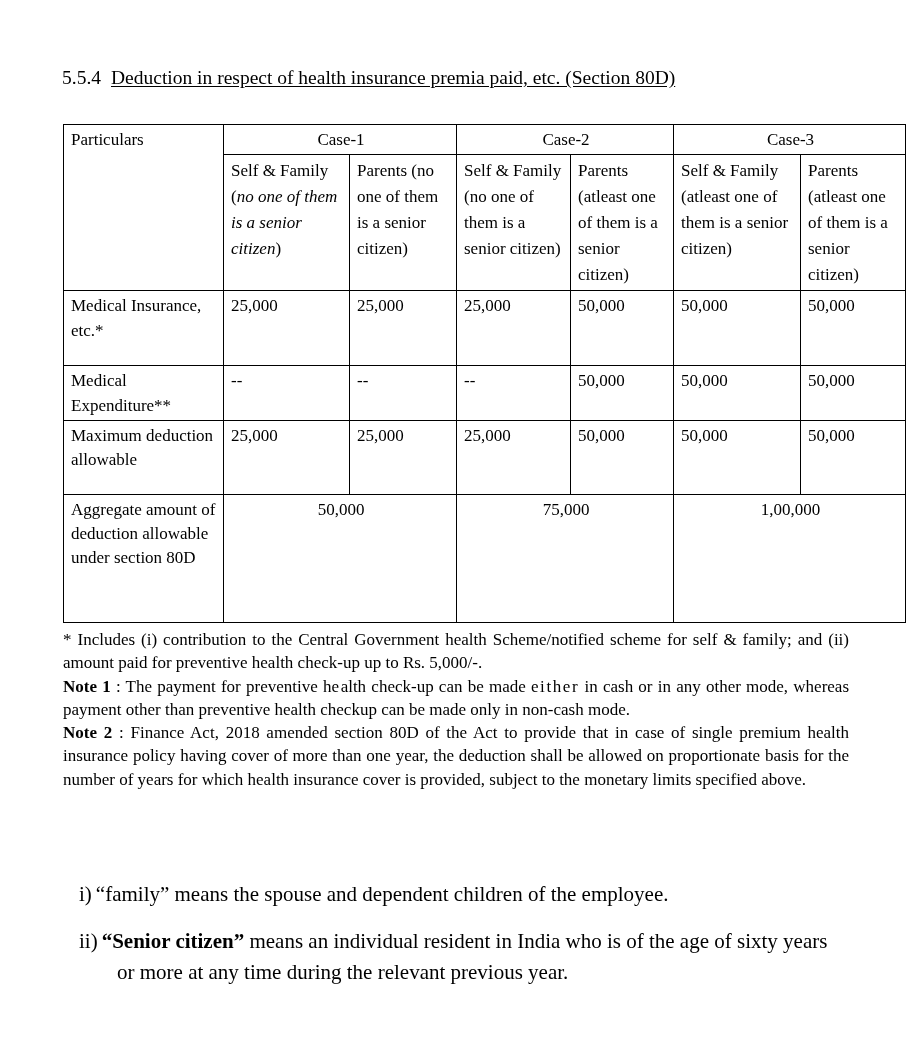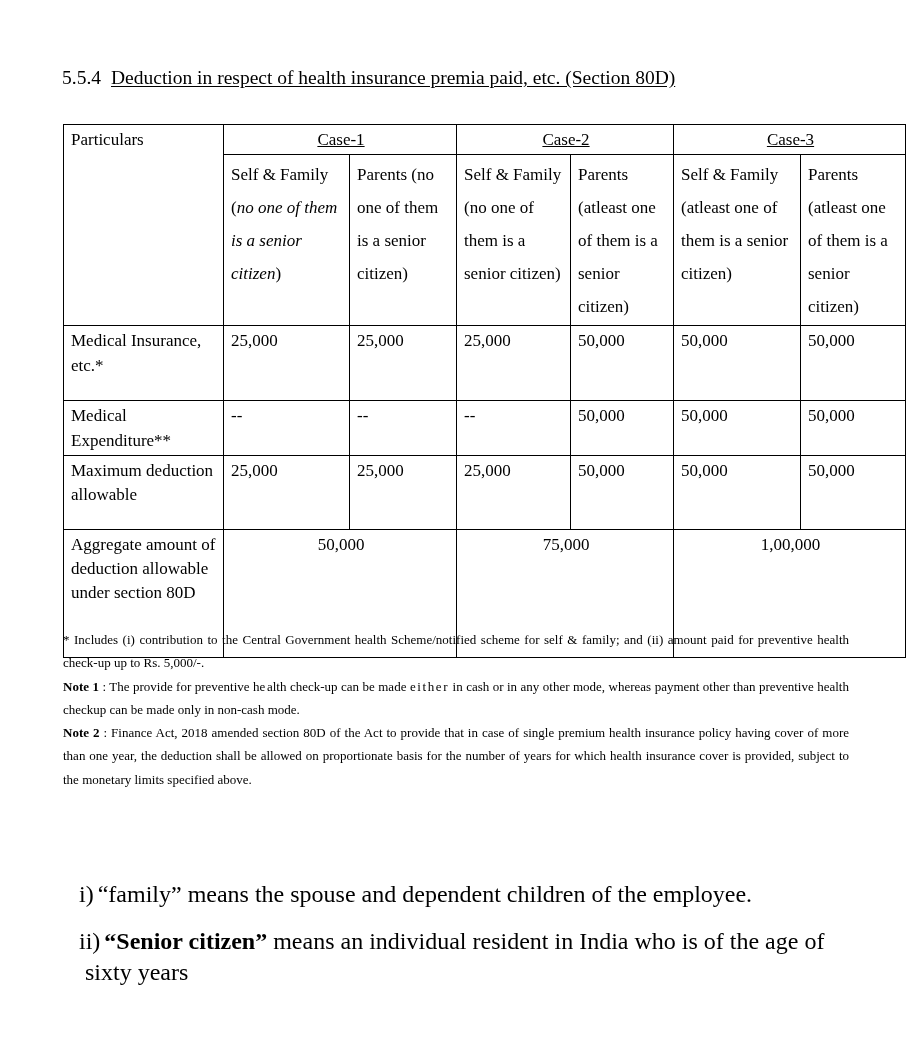--- a/index.html
+++ b/index.html
@@ -60,25 +60,24 @@
     vertical-align: top;
     padding: 3px 5px 2px 7px;
   }
   td.particulars-head {
     vertical-align: top;
   }
   td.case-head {
     text-align: center;
     vertical-align: top;
     padding-top: 2px;
-    text-decoration: underline;
   }
   td.sub-head {
     vertical-align: top;
-    line-height: 33px;
+    line-height: 26px;
   }
   td.rowlabel {
     vertical-align: top;
   }
   td.val {
     vertical-align: top;
   }
   td.agg-label {
     vertical-align: top;
     padding-left: 9px;
@@ -98,21 +97,21 @@
   col.c4 { width: 103px; }
   col.c5 { width: 127px; }
   col.c6 { width: 105px; }
 
   
   .notes {
     position: absolute;
     left: 63px;
     top: 628px;
     width: 786px;
-    font-size: 13px;
+    font-size: 17px;
     line-height: 23.3px;
     text-align: justify;
   }
   .notes p {
     margin: 0;
   }
   .notes b { font-weight: bold; }
   .sp-wide { letter-spacing: 1.6px; }
 
   
@@ -129,21 +128,21 @@
   }
   .defs {
     margin: 0;
     padding: 0;
     list-style: none;
   }
   .defs li {
     margin: 0 0 16px 0;
     padding-left: 22px;
     text-indent: -6px;
-    font-size: 24px;
+    font-size: 21px;
     line-height: 31px;
   }
   .defs li .marker { margin-right: 4px; }
   .defs li .cont {
     display: block;
     padding-left: 32px;
     text-indent: 0;
   }
   .u { text-underline-offset: 2px; }
   .q-bold { font-weight: bold; }
@@ -219,28 +218,29 @@
           <td class="agg-val" colspan="2">50,000</td>
           <td class="agg-val" colspan="2">75,000</td>
           <td class="agg-val" colspan="2">1,00,000</td>
         </tr>
       </tbody>
     </table>
   </div>
 
   <div class="notes">
     <p>* Includes (i) contribution to the Central Government health Scheme/notified scheme for self &amp; family; and (ii) amount paid for preventive health check-up up to Rs. 5,000/-.</p>
-    <p><b>Note 1</b><span> : The provide for preventive h</span><span class="sp-wide">e</span><span>alth check-up can be made </span><span class="sp-wide">either</span><span> in cash or in any other mode,  whereas payment other than preventive health checkup can be made only in non-cash mode.</span></p>
+    <p><b>Note 1</b><span> : The payment for preventive h</span><span class="sp-wide">e</span><span>alth check-up can be made </span><span class="sp-wide">either</span><span> in cash or in any other mode,  whereas payment other than preventive health checkup can be made only in non-cash mode.</span></p>
     <p><b>Note 2</b><span> : Finance Act, 2018 amended section 80D of the Act to provide that in case of single premium health insurance policy having cover of more than one year, the deduction shall be allowed on proportionate basis for the number of years for which health insurance cover is provided, subject to the monetary limits specified above.</span></p>
   </div>
 
   <div class="here">
     <ul class="defs">
       <li>
         <span class="marker">i)</span><span>“family” means the spouse and dependent children of the employee.</span>
       </li>
       <li>
         <span class="marker">ii)</span><span class="q-bold">“Senior citizen”</span><span> means an individual </span><span class="u">resident</span><span> in India who is of the age of sixty years</span>
+        <span class="cont">or more at any time during the relevant previous year.</span>
       </li>
     </ul>
   </div>
 
 </div>
 
 </body></html>

